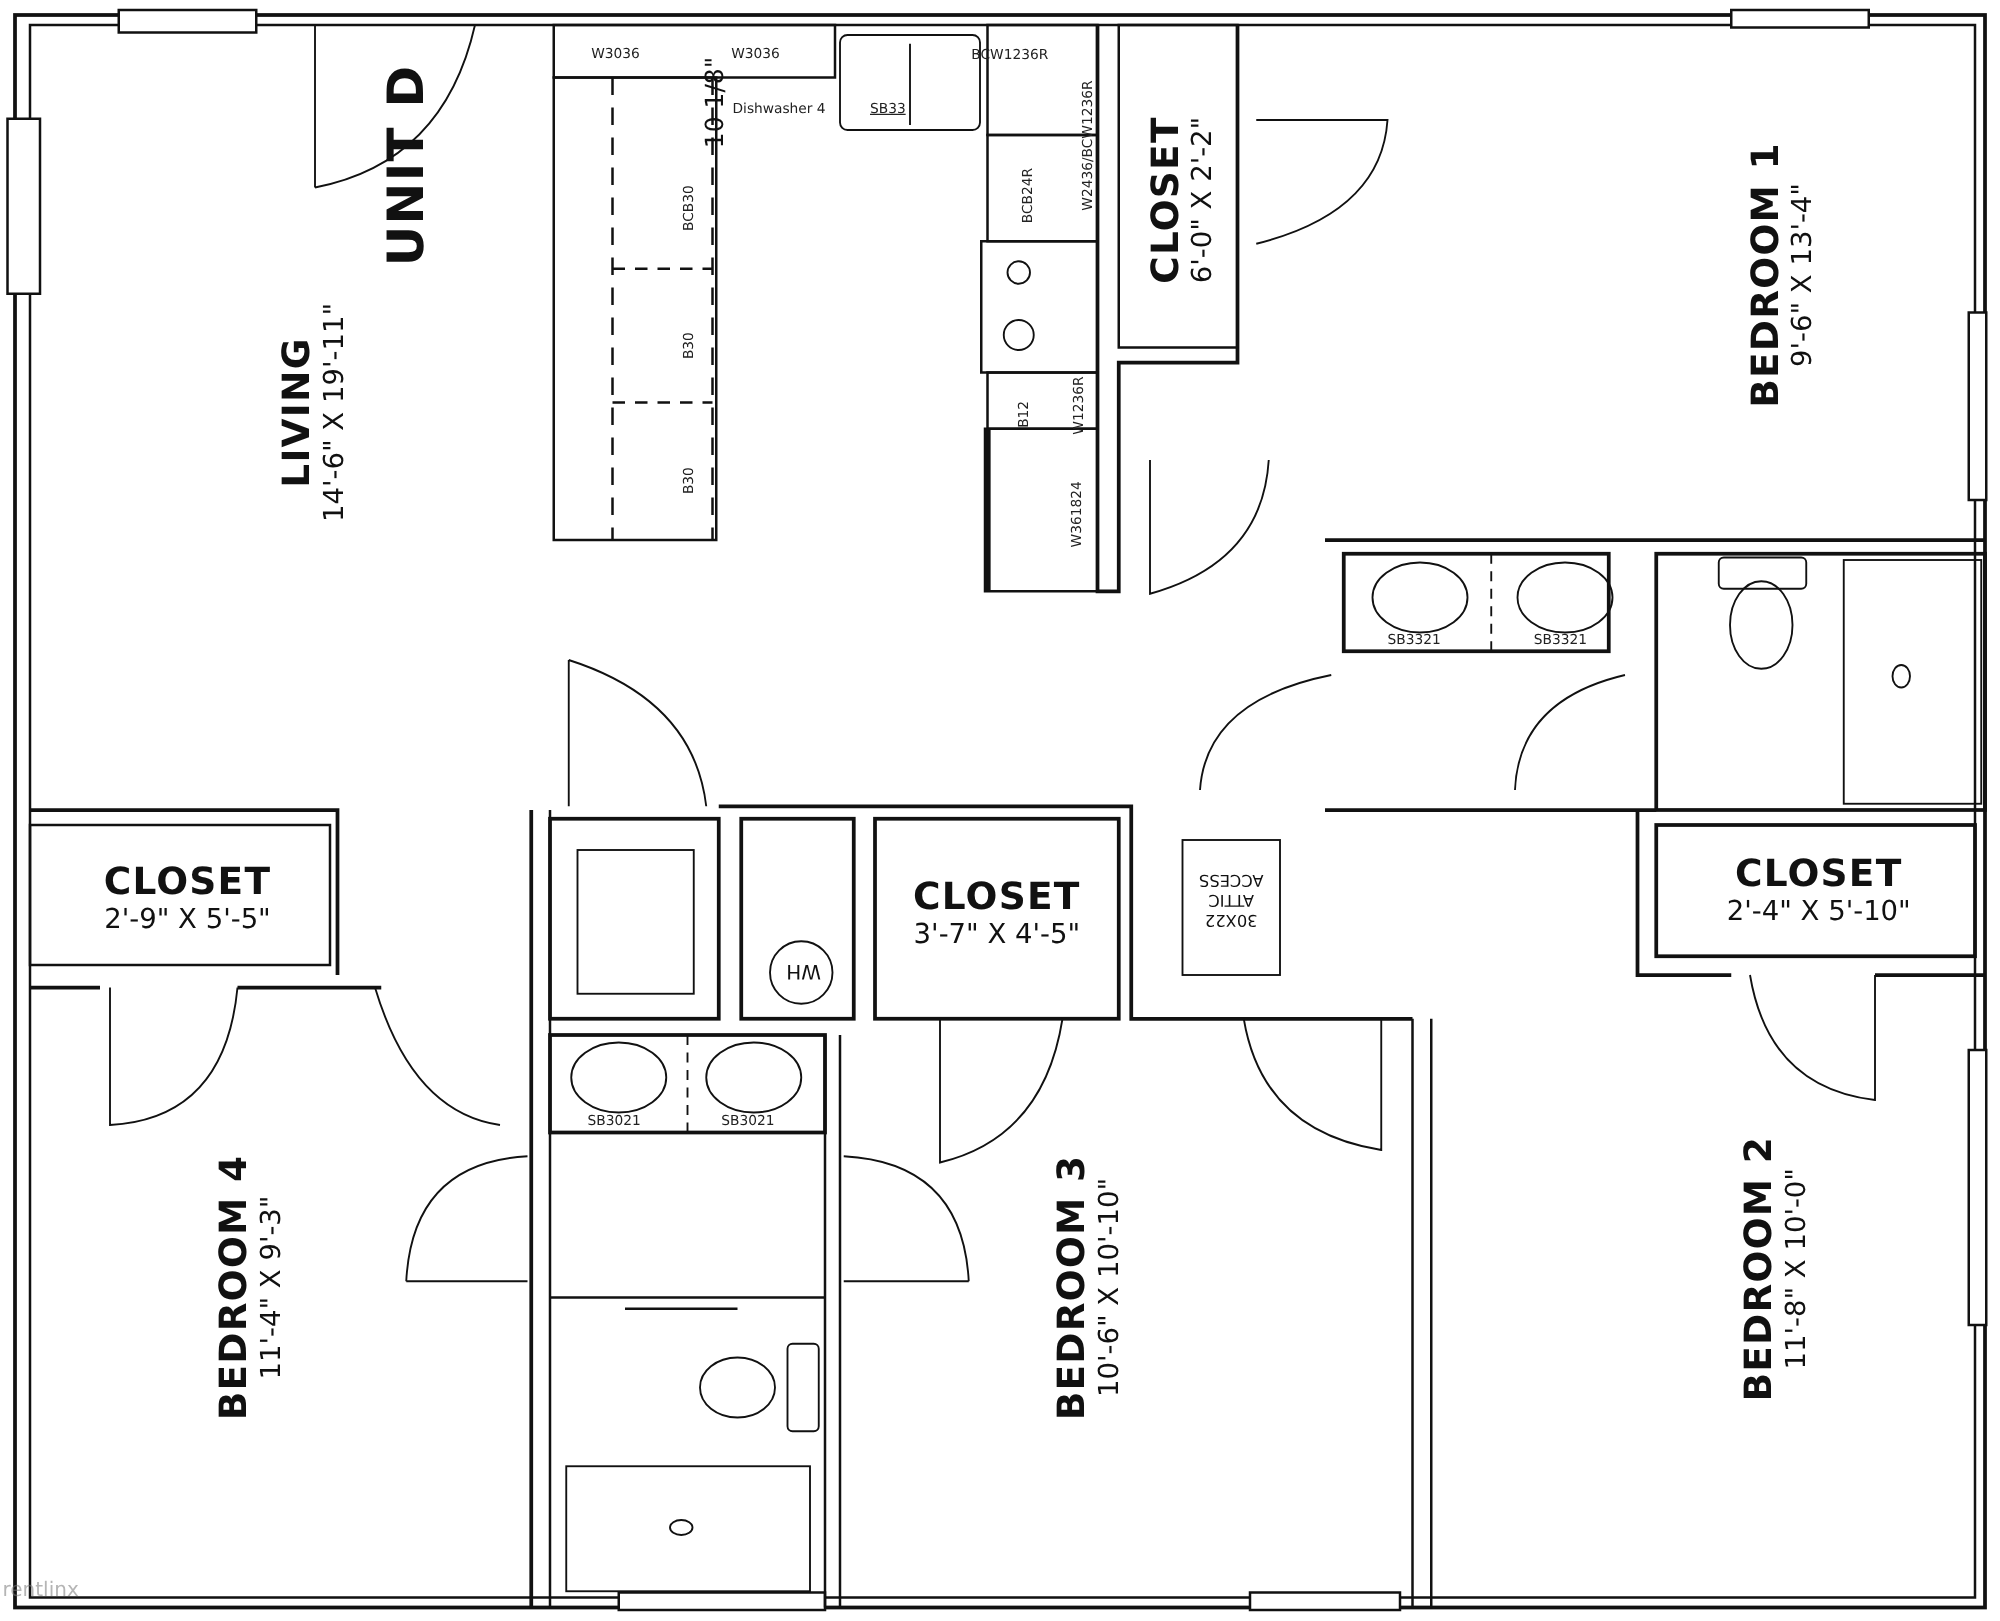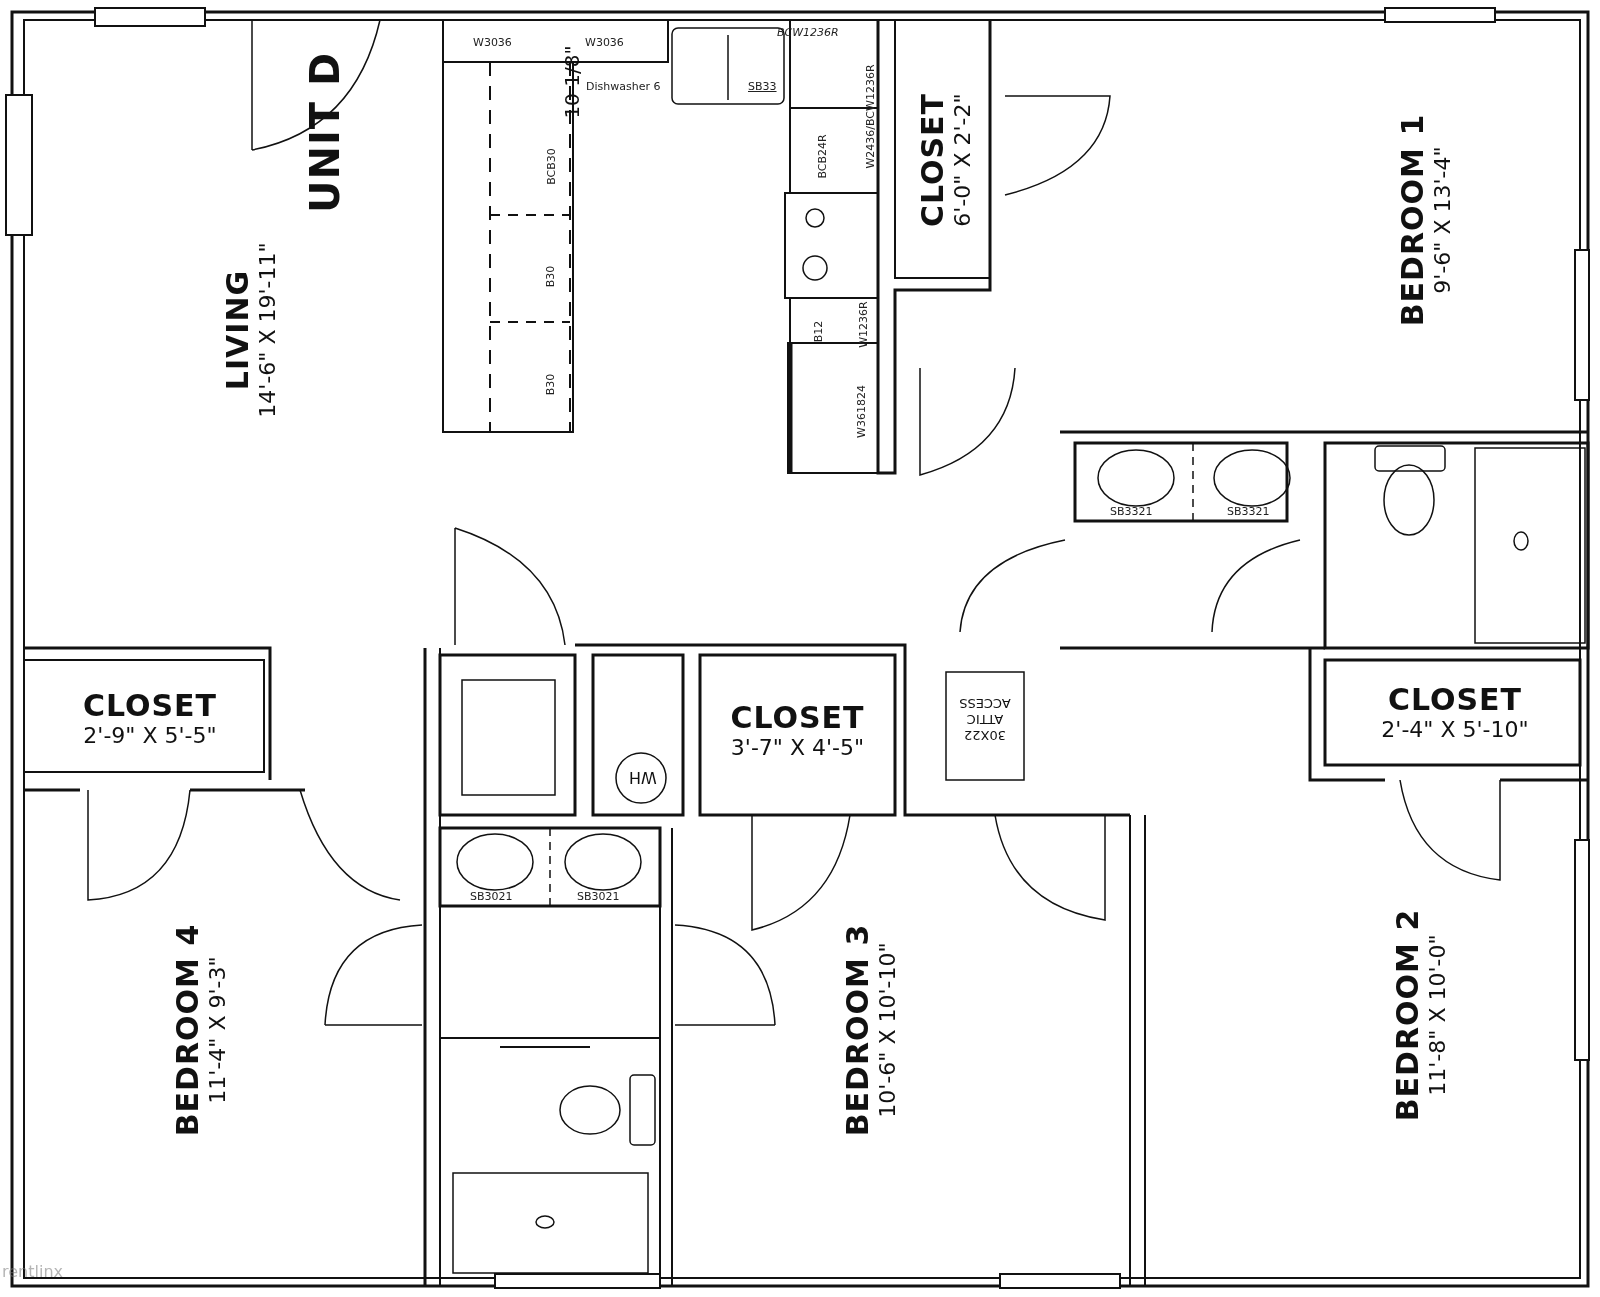--- a/index.html
+++ b/index.html
@@ -153,23 +153,23 @@
   <div class="room-dim">10'-6" X 10'-10"</div>
 </div>
 
 <div class="lbl rot-ccw center" style="left:1300px;top:985px;width:240px;">
   <div class="room-name">BEDROOM 2</div>
   <div class="room-dim">11'-8" X 10'-0"</div>
 </div>
 
 <div class="lbl small" style="left:473px;top:36px;">W3036</div>
 <div class="lbl small" style="left:585px;top:36px;">W3036</div>
-<div class="lbl small" style="left:777px;top:26px;font-style:italic;">BCW1236R</div>
-<div class="lbl small" style="left:586px;top:80px;">Dishwasher 6</div>
-<div class="lbl small" style="left:748px;top:80px;text-decoration:underline;">SB33</div>
+<div class="lbl small" style="left:777px;top:37px;">BCW1236R</div>
+<div class="lbl small" style="left:586px;top:80px;">Dishwasher 4</div>
+<div class="lbl small" style="left:696px;top:80px;text-decoration:underline;">SB33</div>
 <div class="lbl rot-ccw" style="left:535px;top:70px;font-size:20px;">10 1/8"</div>
 <div class="lbl small rot-ccw" style="left:533px;top:160px;">BCB30</div>
 <div class="lbl small rot-ccw" style="left:540px;top:270px;">B30</div>
 <div class="lbl small rot-ccw" style="left:540px;top:378px;">B30</div>
 <div class="lbl small rot-ccw" style="left:800px;top:150px;">BCB24R</div>
 <div class="lbl small rot-ccw" style="left:818px;top:110px;">W2436/BCW1236R</div>
 <div class="lbl small rot-ccw" style="left:808px;top:325px;">B12</div>
 <div class="lbl small rot-ccw" style="left:840px;top:318px;">W1236R</div>
 <div class="lbl small rot-ccw" style="left:835px;top:405px;">W361824</div>
 

